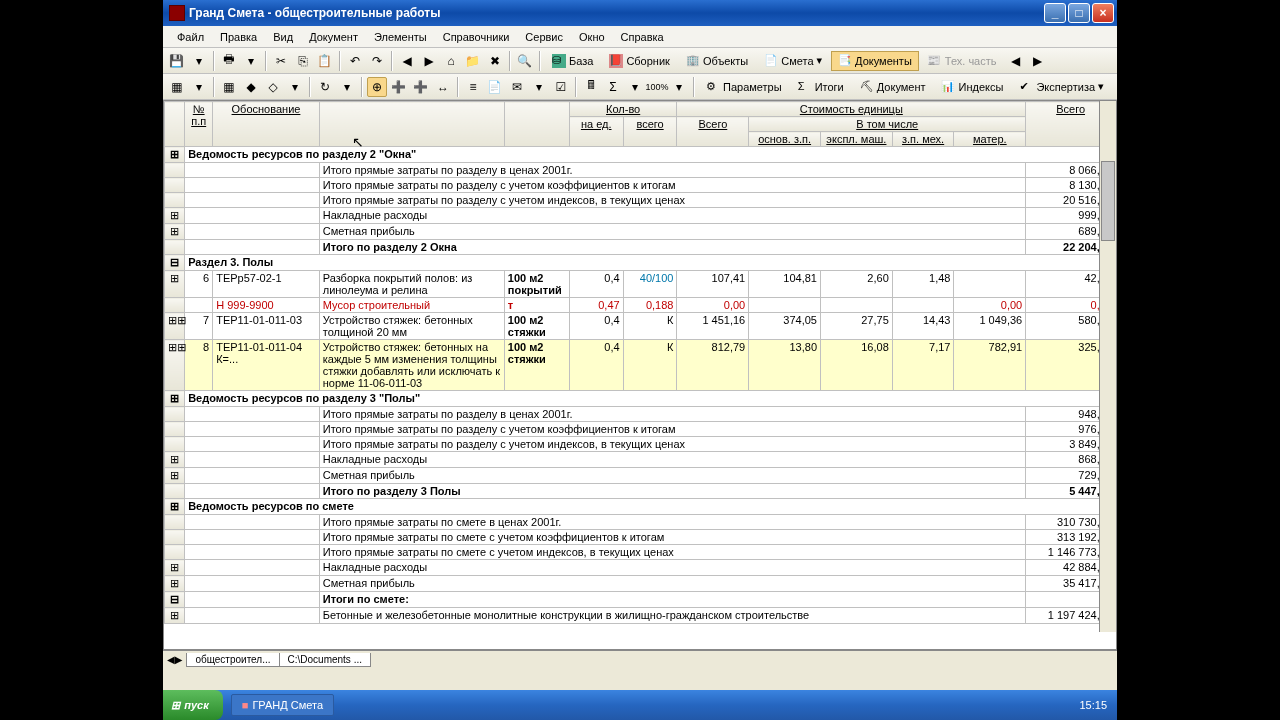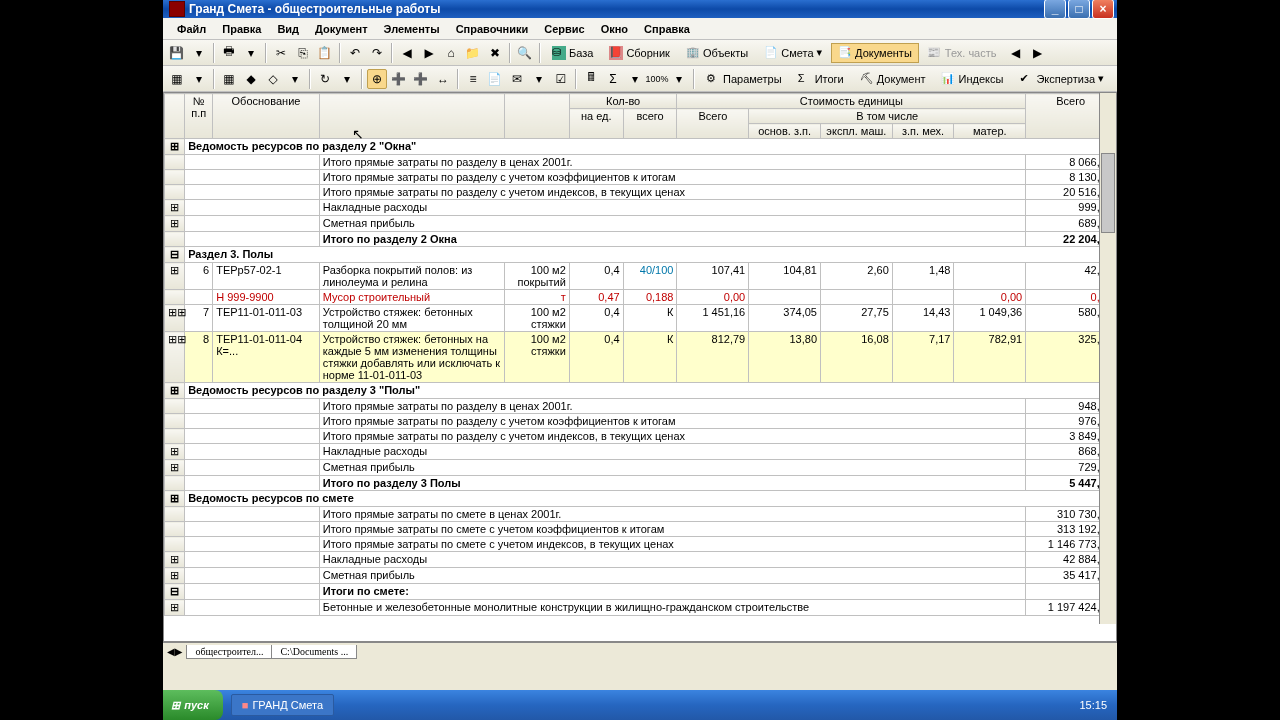--- a/index.html
+++ b/index.html
@@ -1,46 +1,46 @@
 <!DOCTYPE html>
 <html><head>
 <meta charset="utf-8">
 <style>
 * { box-sizing: border-box; margin: 0; padding: 0; }
 body { font-family: Tahoma, Arial, sans-serif; font-size: 11px; background: #000; width: 1280px; height: 720px; overflow: hidden; position: relative; color: #000; }
 .screen { position: absolute; left: 163px; top: 0; width: 954px; height: 720px; background: #ece9d8; }
-.titlebar { height: 18px; background: linear-gradient(to bottom, #2a6fd0 0%, #0d4aa8 50%, #1e5fc0 100%); display: flex; align-items: center; color: #fff; font-size: 12px; font-weight: bold; padding-left: 6px; }
+.titlebar { height: 26px; background: linear-gradient(to bottom, #2a6fd0 0%, #0d4aa8 50%, #1e5fc0 100%); display: flex; align-items: center; color: #fff; font-size: 12px; font-weight: bold; padding-left: 6px; }
 .titlebar .icon { width: 16px; height: 16px; background: #8b0000; margin-right: 4px; border: 1px solid #5a0000; }
 .titlebar .spacer { flex: 1; }
 .wbtn { width: 22px; height: 20px; margin-left: 2px; border: 1px solid #fff; border-radius: 3px; display: flex; align-items: center; justify-content: center; font-weight: bold; }
 .wmin, .wmax { background: linear-gradient(to bottom, #7aa7e0, #3a6fb0); }
 .wclose { background: linear-gradient(to bottom, #f08060, #c83020); margin-right: 3px; }
 .menubar { height: 22px; background: #f4f3ee; display: flex; align-items: center; padding: 0 6px; border-bottom: 1px solid #c0c0c0; }
-.menubar span { padding: 3px 8px; cursor: pointer; font-weight: bold; }
+.menubar span { padding: 3px 8px; cursor: pointer; }
 .toolbar { height: 26px; background: linear-gradient(to bottom, #f8f7f2, #e8e6d8); display: flex; align-items: center; padding: 0 4px; border-bottom: 1px solid #c0c0c0; gap: 2px; }
 .tbtn { width: 20px; height: 20px; border: 1px solid transparent; border-radius: 2px; display: inline-flex; align-items: center; justify-content: center; font-size: 12px; cursor: pointer; }
 .tsep { width: 2px; height: 20px; border-left: 1px solid #b0b0b0; border-right: 1px solid #fff; margin: 0 2px; }
 .tlabel { display: inline-flex; align-items: center; padding: 2px 6px; border: 1px solid transparent; gap: 3px; cursor: pointer; }
 .tlabel.active { background: #f9d88c; border: 1px solid #c0a050; }
 .ticn { width: 14px; height: 14px; display: inline-block; }
 .grid { position: relative; width: 100%; height: 550px; overflow: auto; background: #fff; border: 1px solid #888; }
 table { border-collapse: collapse; width: 100%; table-layout: fixed; }
 th, td { border: 1px solid #c0c0c0; padding: 1px 3px; font-size: 11px; vertical-align: top; }
-th { background: linear-gradient(to bottom, #f8f7f2, #e8e6d8); font-weight: normal; text-align: center; }
+th { background: linear-gradient(to bottom, #f8f7f2, #e8e6d8); font-weight: normal; text-align: center; text-decoration: underline; }
 .rowhdr { background: linear-gradient(to bottom, #f8f7f2, #e8e6d8); text-align: center; width: 18px; }
 .section { background: #fff; font-weight: bold; }
 .summary-label { text-align: left; }
 .itogo { font-weight: bold; margin-top: 42px; }
 .num { text-align: right; }
-.ctr { text-align: right; }
+.ctr { text-align: left; font-weight: bold; }
 .highlight { background: #ffffcc !important; }
 .red { color: #c00000; padding-left: 32px; }
 .tooltip { position: absolute; background: #ffffe1; border: 1px solid #000; padding: 2px 4px; font-size: 11px; z-index: 100; left: 182px; top: 80px; box-shadow: 2px 2px 3px rgba(0,0,0,0.3); pointer-events: none; }
 .bottom-tabs { height: 18px; display: flex; align-items: center; background: #ece9d8; border-top: 1px solid #888; font-size: 10px; }
-.btab { padding: 1px 8px; border: 1px solid #888; border-top: none; background: #fff; margin-right: -1px; font-family: Liberation Serif, serif; }
+.btab { padding: 1px 8px; border: 1px solid #888; border-top: none; background: #fff; margin-right: -1px; }
 .btab.active { background: #fff; font-weight: normal; }
 .statusbar { height: 20px; background: #ece9d8; border-top: 1px solid #c0c0c0; padding: 2px 6px; font-size: 11px; }
 .taskbar { position: absolute; bottom: 0; left: 0; right: 0; height: 30px; background: linear-gradient(to bottom, #3b84e0 0%, #2666c0 50%, #2258a8 100%); display: flex; align-items: center; }
 .start { background: linear-gradient(to bottom, #5dbd5d, #2a8a2a); height: 100%; display: flex; align-items: center; padding: 0 14px 0 8px; color: #fff; font-weight: bold; font-style: italic; border-radius: 0 8px 8px 0; }
 .tbitem { background: #3b76c8; border: 1px solid #2a5aa0; height: 22px; display: flex; align-items: center; padding: 0 10px; margin-left: 8px; color: #fff; border-radius: 2px; }
 .clock { margin-left: auto; color: #fff; padding-right: 10px; }
 .arrow-cursor { position: absolute; left: 189px; top: 60px; z-index: 200; font-size: 14px; color: #000; pointer-events: none; }
 .scrollbar-v { position: absolute; right: 0; top: 0; bottom: 17px; width: 17px; background: #ece9d8; border-left: 1px solid #888; }
 .scrollbar-v .thumb { position: absolute; left: 1px; right: 1px; top: 60px; height: 80px; background: #c8c8c8; border: 1px solid #888; }
 </style>
@@ -303,21 +303,21 @@
             <td class="num">27,75</td>
             <td class="num">14,43</td>
             <td class="num">1 049,36</td>
             <td class="num">580,46</td>
           </tr>
         <tr>
             <td class="rowhdr">⊞⊞</td>
             <td class="num highlight">8</td>
             <td class="highlight" style="border:1px dashed #888;white-space:pre-line">ТЕР11-01-011-04
 К=...</td>
-            <td class="highlight">Устройство стяжек: бетонных на каждые 5 мм изменения толщины стяжки добавлять или исключать к норме 11-01-011-03</td>
+            <td class="highlight">Устройство стяжек: бетонных на каждые 5 мм изменения толщины стяжки добавлять или исключать к норме 11-06-011-03</td>
             <td class="ctr highlight">100 м2 стяжки</td>
             <td class="num highlight">0,4</td>
             <td class="num highlight">К</td>
             <td class="num highlight">812,79</td>
             <td class="num highlight">13,80</td>
             <td class="num highlight">16,08</td>
             <td class="num highlight">7,17</td>
             <td class="num highlight">782,91</td>
             <td class="num highlight">325,12</td>
           </tr>

